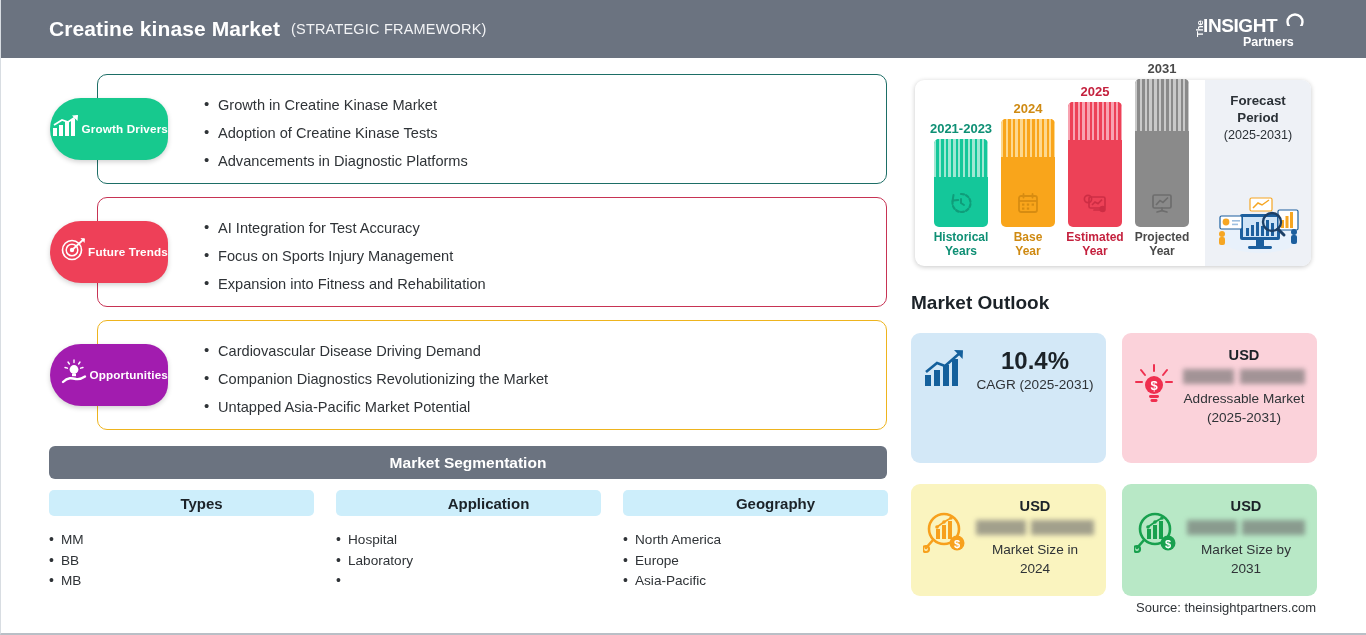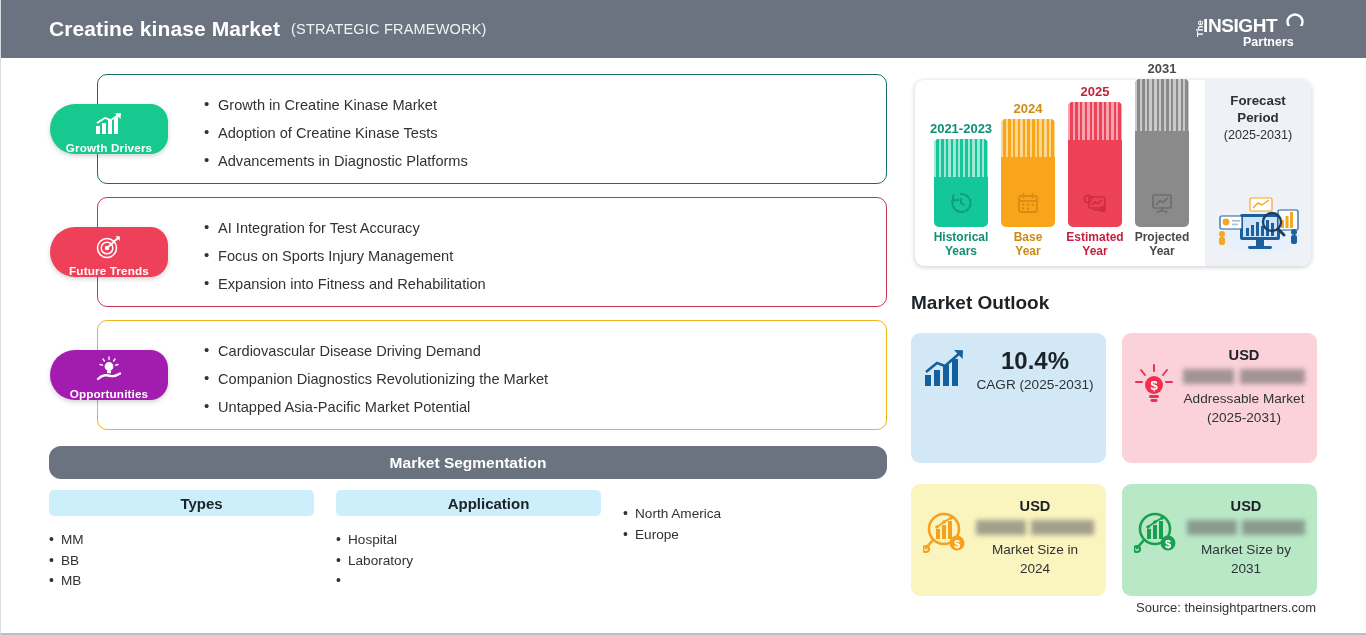--- a/index.html
+++ b/index.html
@@ -55,42 +55,42 @@
     line-height: 28px; position: relative;
     padding-left: 14px; white-space: nowrap;
   }
   .pillar-list li::before {
     content: "\2022"; position: absolute; left: 0; top: -1px;
     font-size: 15px; color: #2f3337;
   }
   .badge {
     position: absolute; left: -48px; top: 50%;
     transform: translateY(-50%);
-    width: 118px; height: 50px;
+    width: 118px; height: 62px;
     border-radius: 31px 22px 22px 31px;
-    display: flex; flex-direction: column;
+    display: flex; flex-direction: row;
     align-items: center; justify-content: flex-end;
     box-shadow: 0 2px 5px rgba(0,0,0,.18);
     z-index: 3;
   }
   .badge-label {
     color: #ffffff; font-size: 11.7px; font-weight: bold;
     letter-spacing: .15px; line-height: 12px;
   }
   .badge-icon { margin-bottom: 2px; }
 
   #pillar-growth   { top: 74px;  height: 110px; border: 1.4px solid #1d6e66; }
   #pillar-trends   { top: 197px; height: 110px; border: 1.4px solid #c73354; }
   #pillar-opps     { top: 320px; height: 110px; border: 1.4px solid #eeb41e; }
 
   
   #seg-header {
     position: absolute; left: 48px; top: 446px;
     width: 838px; height: 33px;
-    background: #6b7380; border-radius: 12px;
+    background: #6b7380; border-radius: 6px;
     display: flex; align-items: center; justify-content: center;
   }
   #seg-header span {
     color: #ffffff; font-size: 15.5px; font-weight: bold;
   }
   .seg-col { position: absolute; top: 490px; width: 265px; }
   #seg-col-0 { left: 48px; }
   #seg-col-1 { left: 335px; }
   #seg-col-2 { left: 622px; }
   .seg-col-head {
@@ -297,23 +297,27 @@
       <span>Application</span>
     </div>
     <ul class="seg-items">
       <li>Hospital</li>
       <li>Laboratory</li>
       <li></li>
     </ul>
   </div>
 
   <div class="seg-col" id="seg-col-2">
+    <div class="seg-col-head">
+      <span>Geography</span>
+    </div>
     <ul class="seg-items">
       <li>North America</li>
       <li>Europe</li>
+      <li>Asia-Pacific</li>
     </ul>
   </div>
 
   <div id="forecast-panel">
     <div id="forecast-bars">
 
       <div class="fbar-col" id="fcol-0">
         <span class="fbar-year" style="color:#0e8f74">2021-2023</span>
         <div class="fbar" style="height:88px;background:#14c79a">
           <div class="fbar-stripes" style="background:repeating-linear-gradient(90deg,#9fe8d3 0 2.4px,#14c79a 2.4px 4.8px)"></div>

